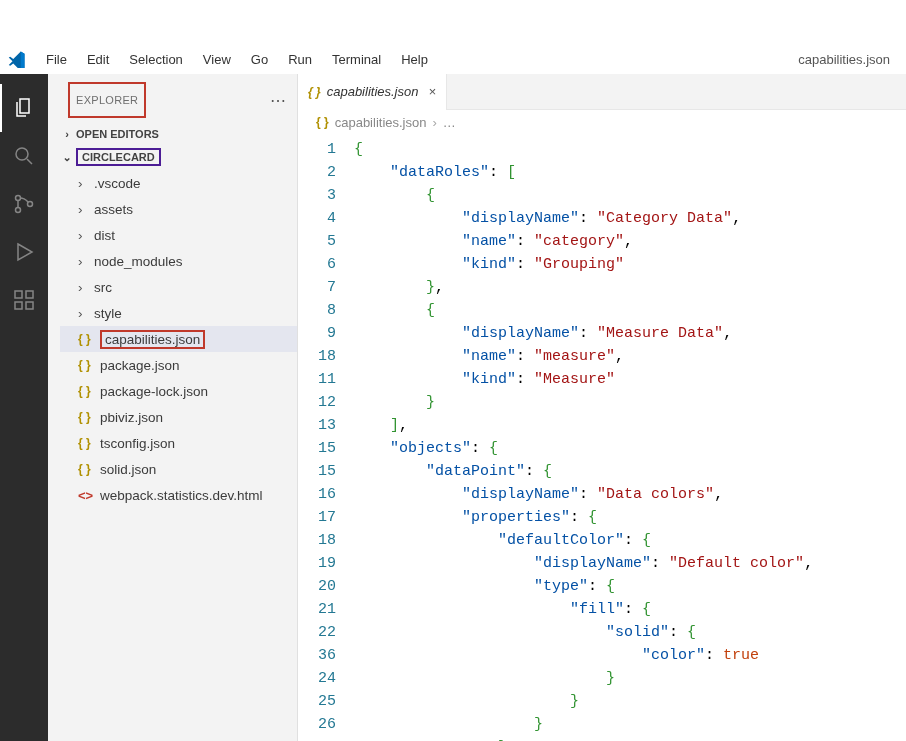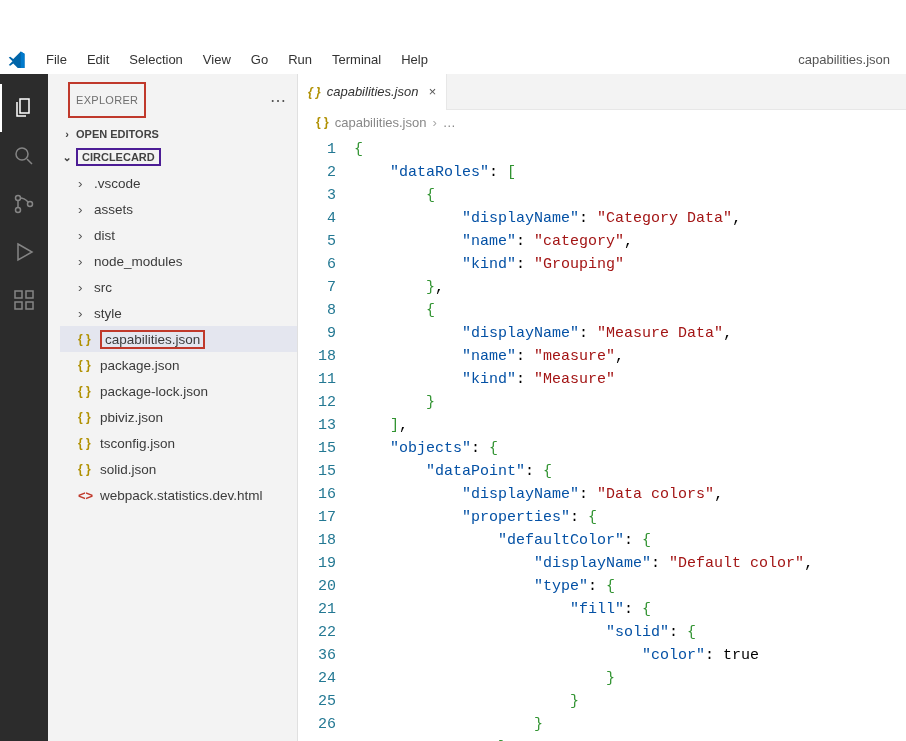--- a/index.html
+++ b/index.html
@@ -120,21 +120,21 @@
   padding: 4px 14px 0 0; line-height: 23px; user-select: none;
 }
 .code {
   flex: 1; padding: 4px 0 0 4px; line-height: 23px; white-space: pre;
   color: #000; position: relative;
 }
 .tok-key { color: #0451a5; }
 .tok-str { color: #a31515; }
 .tok-punc { color: #000000; }
 .tok-brace { color: #319331; }
-.tok-bool { color: #000000; }
+.tok-bool { color: #c2410c; }
 </style>
 </head>
 <body>
 
 <div class="menubar">
   <span class="logo">
     <svg viewBox="0 0 24 24" fill="none">
         <path d="M17 2 L7 12 L3 9 L1 10 L6 15 L1 20 L3 21 L7 18 L17 28 L22 25 L22 5 Z" fill="#0065A9"></path>
         <path d="M17 2 L22 5 L22 25 L17 28 Z" fill="#007ACC"></path>
       </svg>

